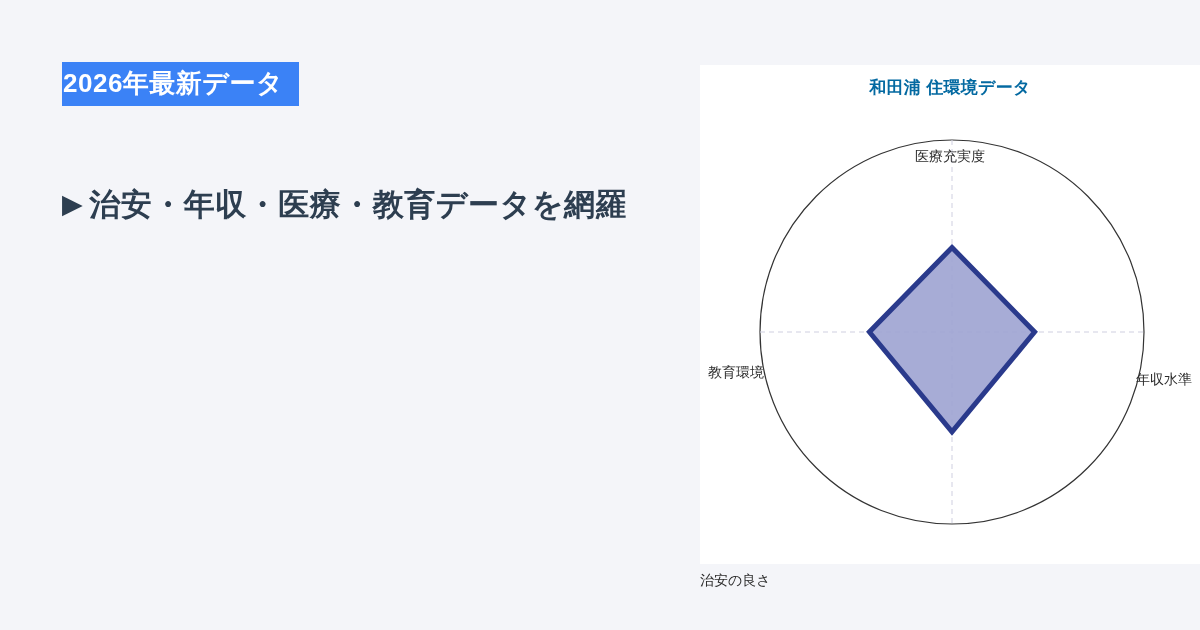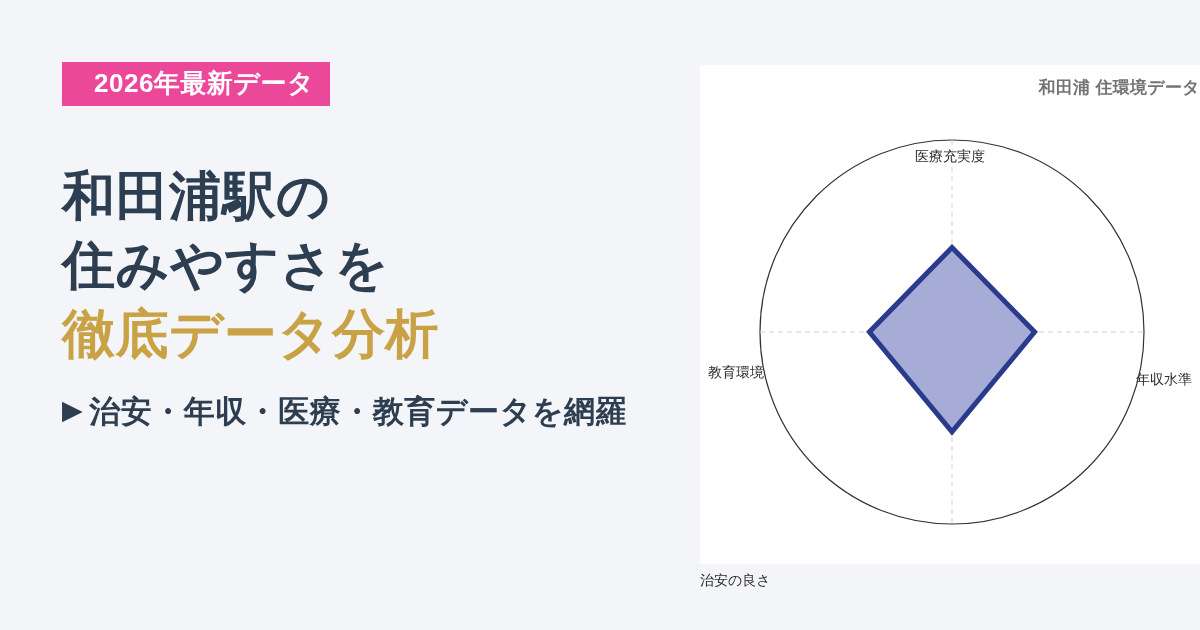--- a/index.html
+++ b/index.html
@@ -21,26 +21,26 @@
     left: 0;
     top: 0;
     width: 700px;
     height: 630px;
     box-sizing: border-box;
     padding: 62px 0 0 62px;
   }
 
   .badge {
     display: inline-block;
-    background: #ec4899;
+    background: #3b82f6;
     color: #ffffff;
     font-size: 26px;
     font-weight: bold;
     letter-spacing: 0.5px;
-    padding: 8px 16px 10px 32px;
+    padding: 8px 16px 10px 1px;
     line-height: 1;
     margin: 0 7px 56px 0;
   }
 
   .headline {
     margin: 0;
     padding: 0;
     font-size: 53px;
     font-weight: bold;
     line-height: 1.30;
@@ -81,24 +81,24 @@
     width: 500px;
     height: 499px;
     background: #ffffff;
   }
 
   .chart-title {
     position: absolute;
     top: 11px;
     left: 0;
     width: 500px;
-    text-align: right;
+    text-align: center;
     font-size: 17px;
     font-weight: bold;
-    color: #737373;
+    color: #0369a1;
     letter-spacing: 0.3px;
   }
 
   .radar-svg {
     position: absolute;
     left: 0;
     top: 0;
   }
 
   .axis-label {
@@ -113,25 +113,20 @@
   .axis-label.left   { left: 8px;  top: 259px; }
   .axis-label.right  { right: 8px; top: 266px; }
 </style>
 </head>
 <body>
 
 <div class="left-col">
 
   <div class="badge">2026年最新データ</div>
 
-  <h1 class="headline">
-    <span class="line">和田浦駅の</span>
-    <span class="line">住みやすさを</span>
-    <span class="line accent">徹底データ分析</span>
-  </h1>
 
   <div class="subtitle">
     <span class="caret">▶</span>
     <span>治安・年収・医療・教育データを網羅</span>
   </div>
 
 </div>
 
 <div class="chart-panel">
 

